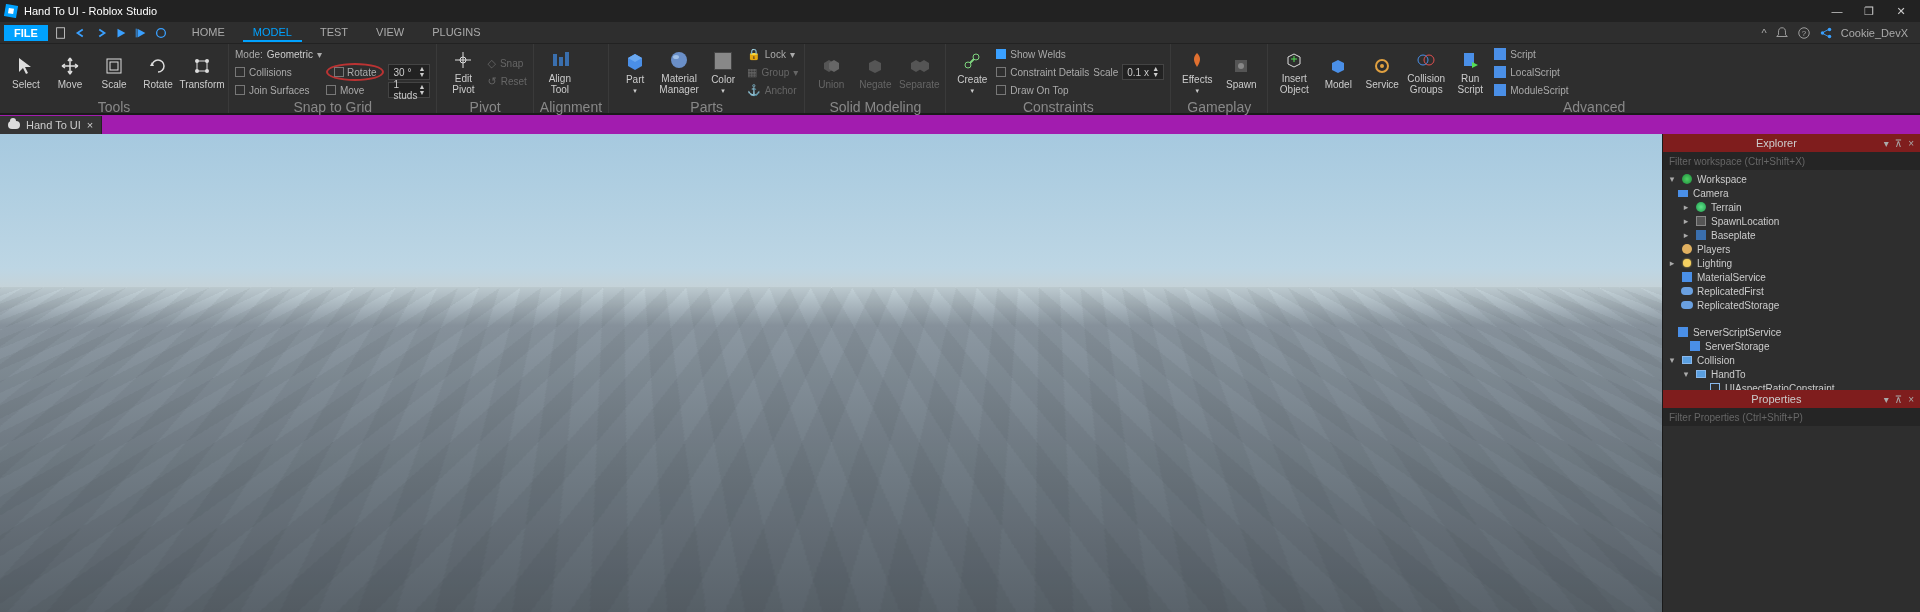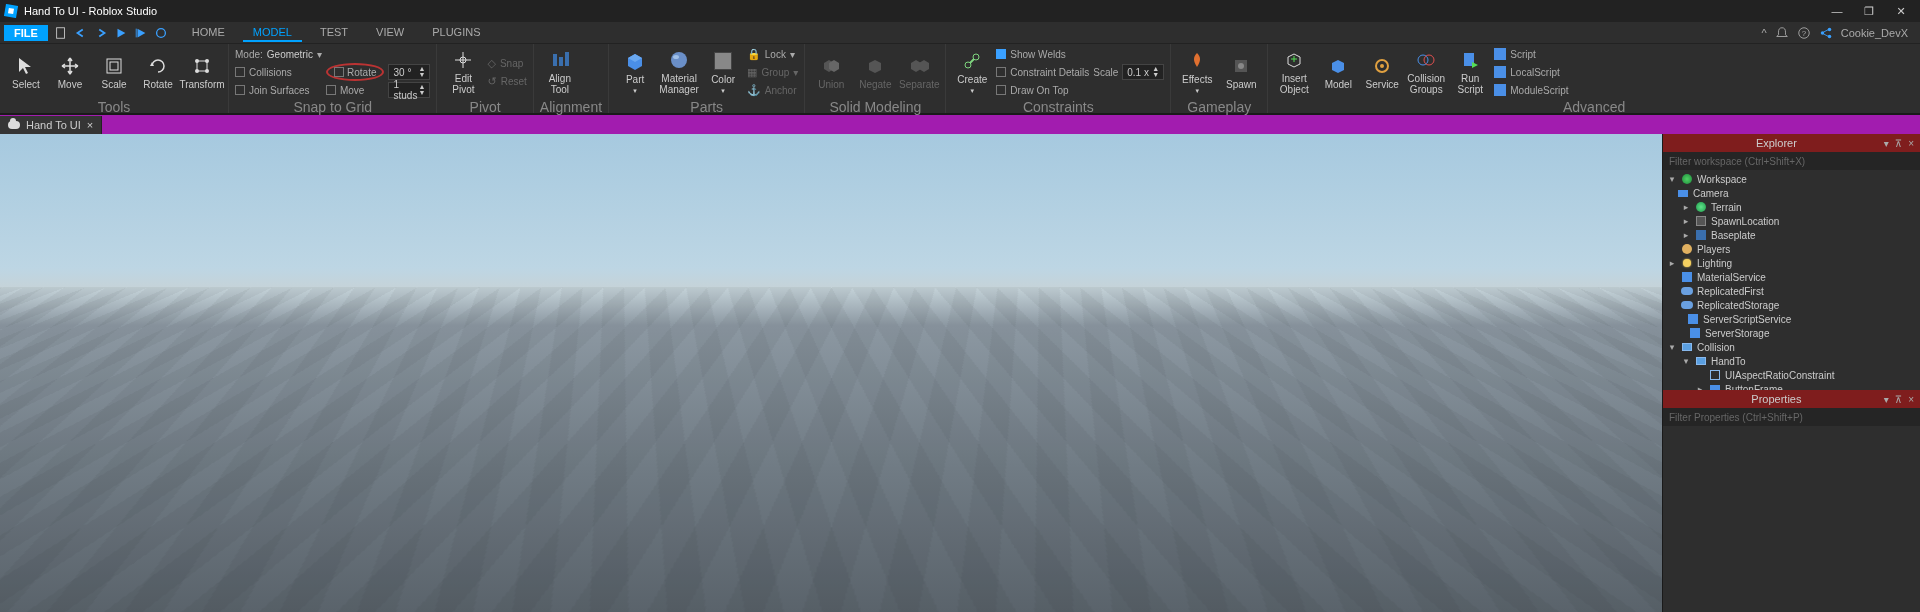--- a/index.html
+++ b/index.html
@@ -595,21 +595,21 @@
           </span>
           <span>ReplicatedFirst</span>
         </div>
         <div class="tn" style="padding-left: 4px;">
           <span class="tw"></span>
           <span class="tic">
             <span class="i-cloud"></span>
           </span>
           <span>ReplicatedStorage</span>
         </div>
-        <div class="tn" style="padding-left: 10px;">
+        <div class="tn" style="padding-left: 0; margin-top: 13px;">
           <span class="tw"></span>
           <span class="tic">
             <span class="i-box"></span>
           </span>
           <span>ServerScriptService</span>
         </div>
         <div class="tn" style="padding-left: 12px;">
           <span class="tw"></span>
           <span class="tic">
             <span class="i-box"></span>

